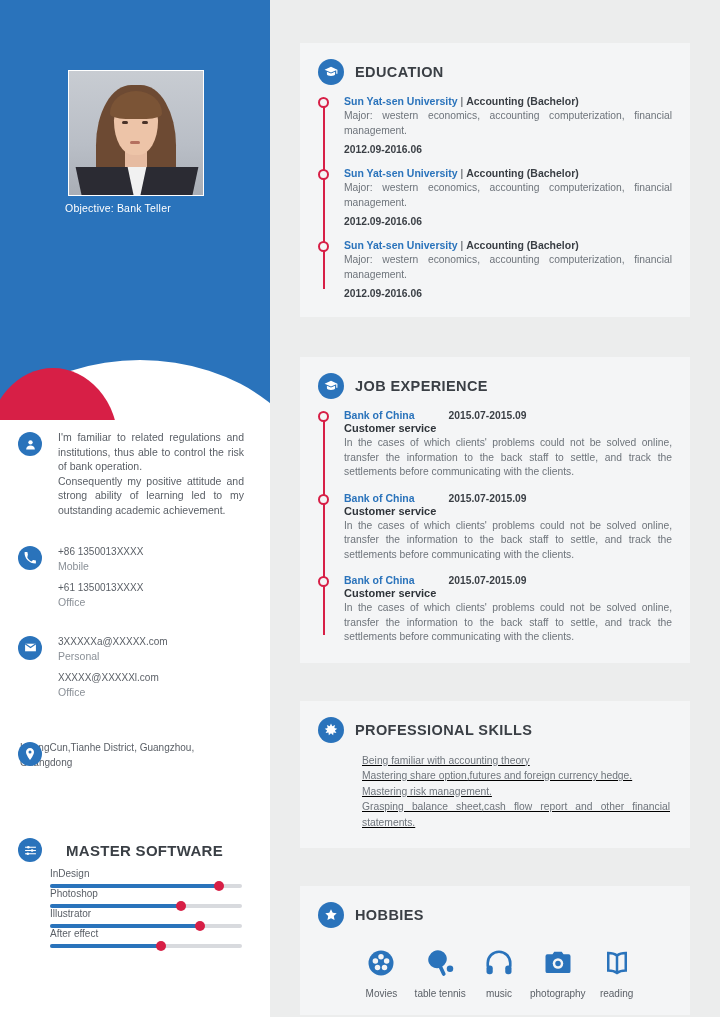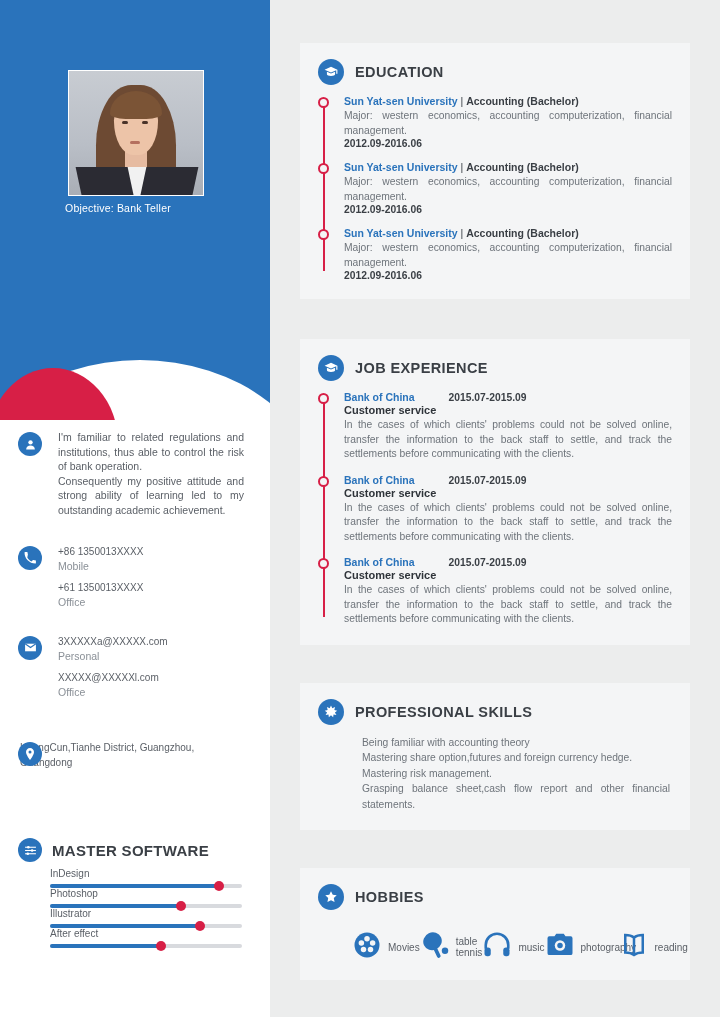--- a/index.html
+++ b/index.html
@@ -185,21 +185,21 @@
   }
   .lgap { height: 6px; }
 
   
   .ms-head {
     position: absolute;
     left: 18px;
     top: 838px;
     display: flex;
     align-items: center;
-    gap: 10px;
+    gap: 24px;
   }
   .ms-icon {
     width: 24px; height: 24px;
     border-radius: 50%;
     background: #2a73bb;
     display: flex; align-items: center; justify-content: center;
   }
   .ms-title {
     font-size: 15px;
     font-weight: bold;
@@ -313,21 +313,21 @@
     font-size: 10.3px;
     color: #6e747b;
     line-height: 14.5px;
     text-align: justify;
     margin-top: 2px;
   }
   .edu-date {
     font-size: 10.3px;
     color: #3a3f45;
     font-weight: bold;
-    margin-top: 0;
+    margin-top: 6px;
   }
 
   .job-row {
     display: flex;
     align-items: baseline;
     gap: 34px;
   }
   .job-org {
     font-size: 10.5px;
     color: #2a73bb;
@@ -351,29 +351,30 @@
     text-align: justify;
     margin-top: 2px;
   }
 
   .skill-line {
     font-size: 10.3px;
     color: #6e747b;
     line-height: 15.5px;
     text-align: justify;
   }
-  .skills-body { margin-top: 8px; padding-left: 44px; padding-right: 2px;}
+  .skills-body { margin-top: 8px; padding-left: 44px; padding-right: 2px; text-decoration: underline;}
 
   .hobbies-row {
     display: flex;
     justify-content: space-between;
     padding: 10px 26px 2px 34px;
   }
   .hobby {
     display: flex;
+    flex-direction: column;
     align-items: center;
     gap: 6px;
     width: 74px;
   }
   .hobby-label {
     font-size: 10px;
     color: #5a5f66;
   }
 </style>
 </head>

